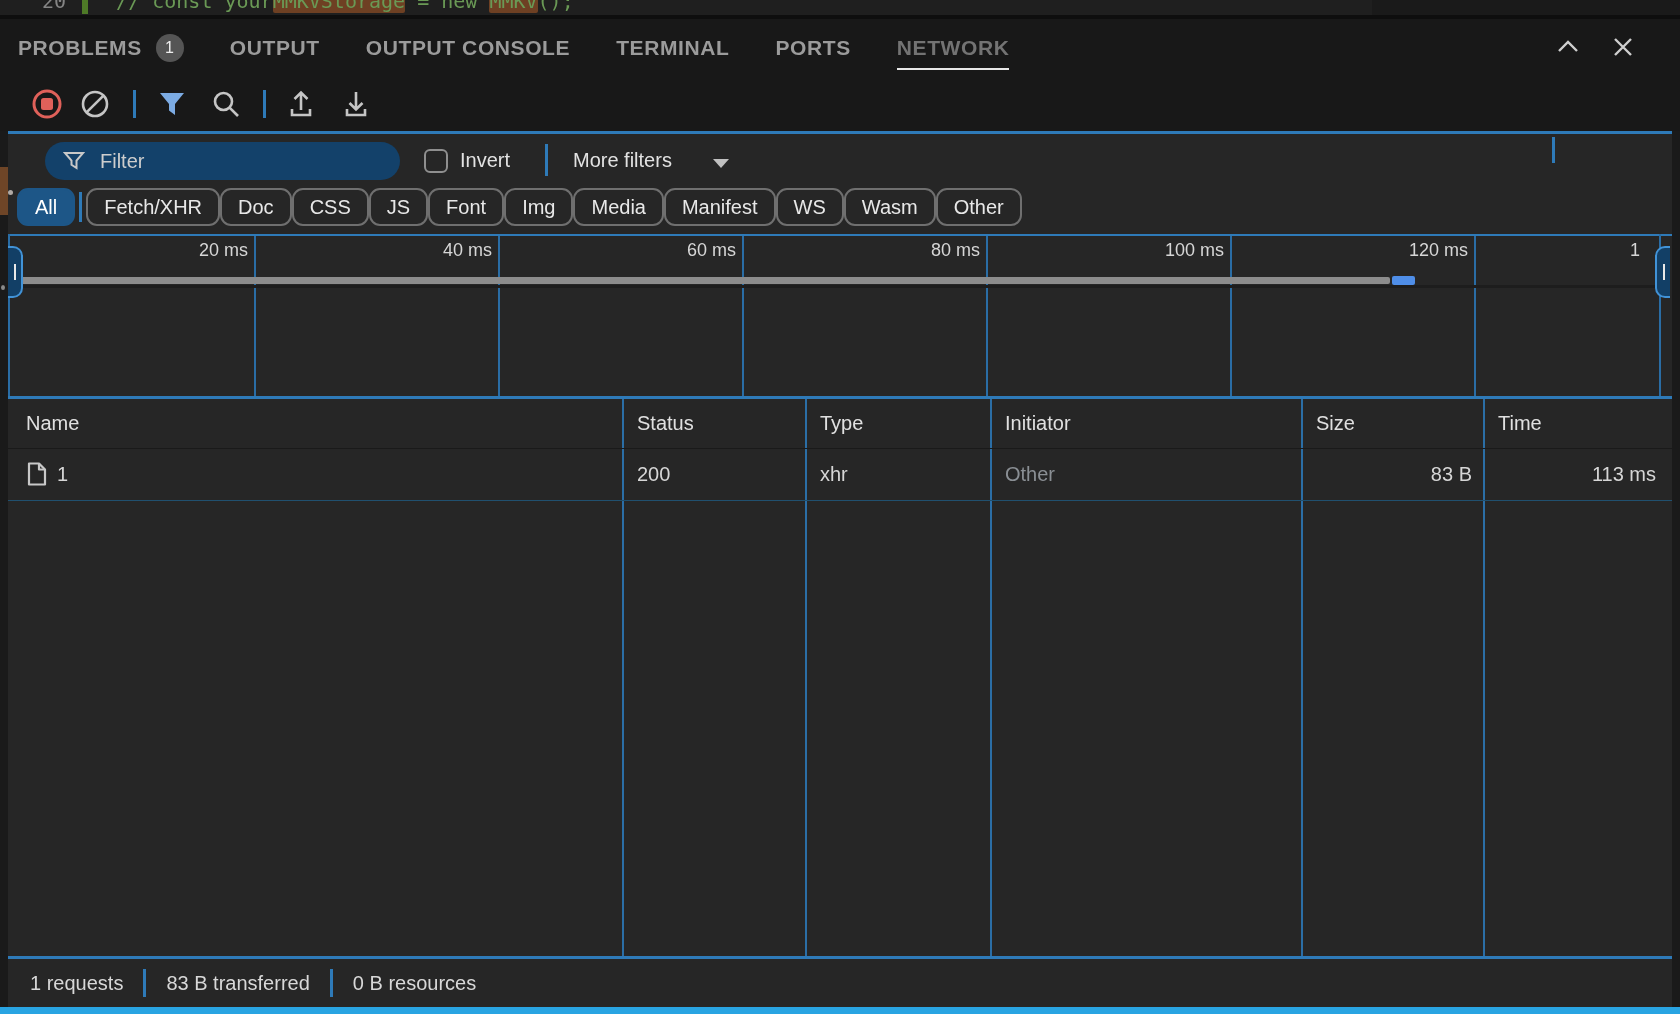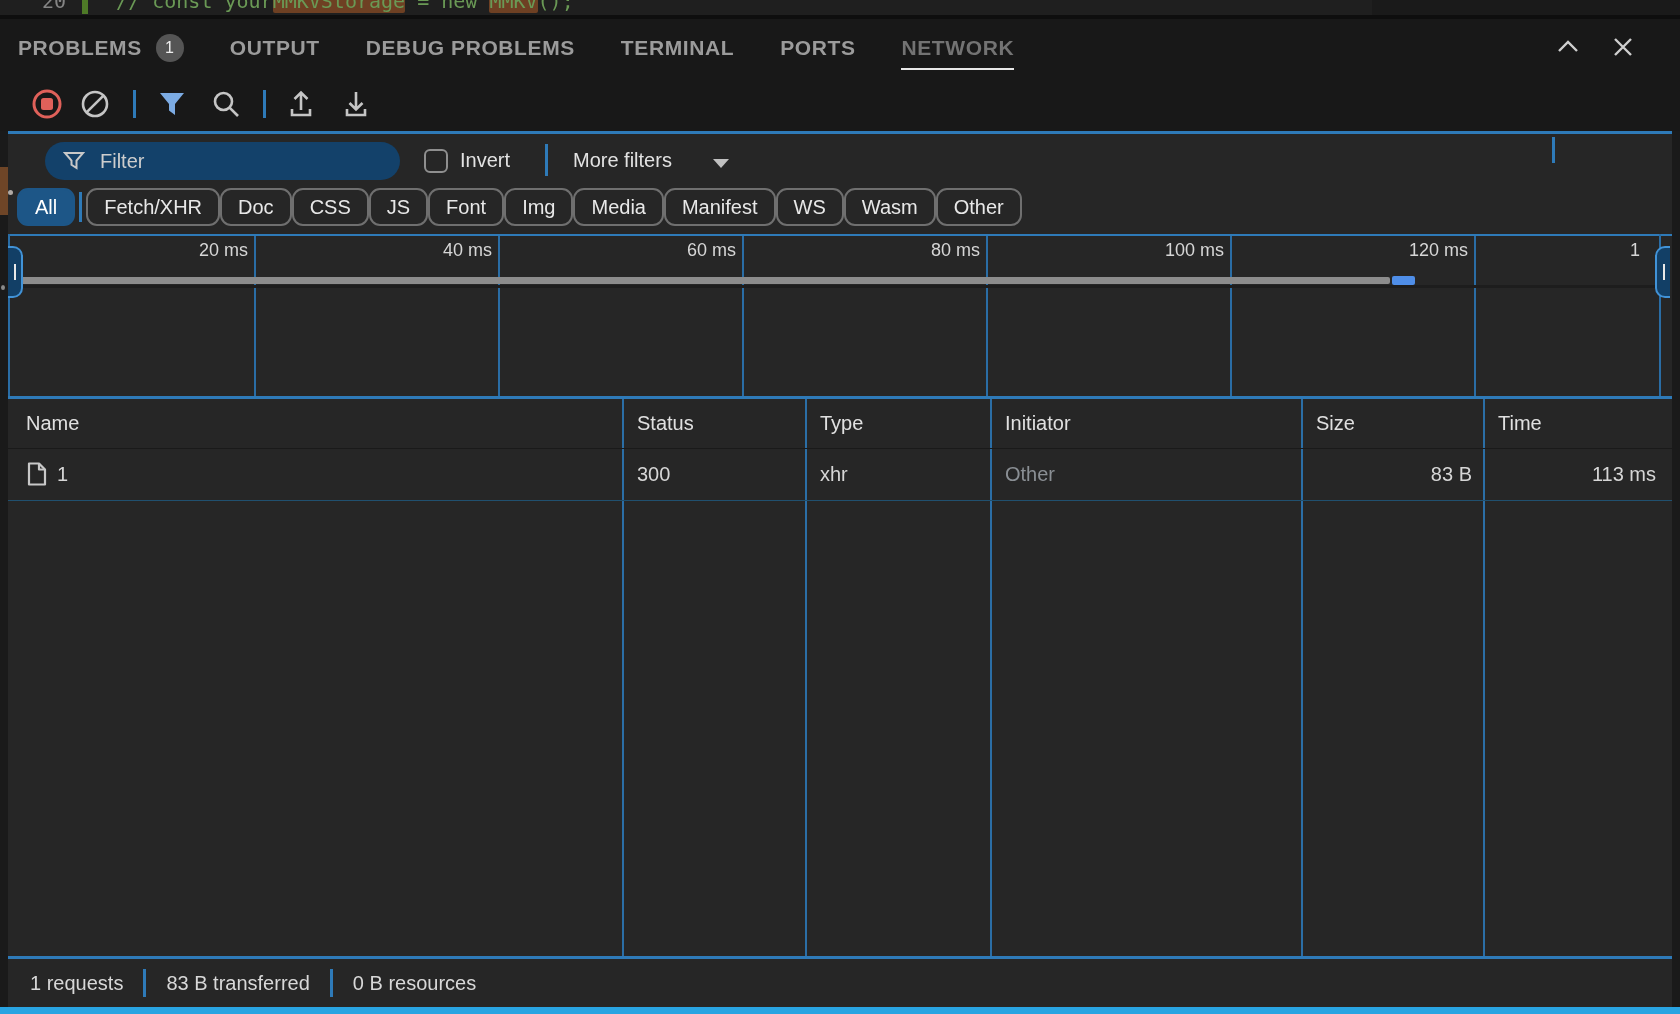--- a/index.html
+++ b/index.html
@@ -90,21 +90,21 @@
 
   <div class="abs tabbar">
     <div class="ptab">
       <span>PROBLEMS</span>
       <span class="badge">1</span>
     </div>
     <div class="ptab">
         <span>OUTPUT</span>
       </div>
     <div class="ptab">
-        <span>DEBUG PROBLEMS</span>
+        <span>OUTPUT CONSOLE</span>
       </div>
     <div class="ptab">
         <span>TERMINAL</span>
       </div>
     <div class="ptab">
         <span>PORTS</span>
       </div>
     <div class="ptab active">
         <span>NETWORK</span>
         <span class="tab-underline"></span>
@@ -270,21 +270,21 @@
   <div class="abs header-sep"></div>
 
   <div class="abs" style="left:8px; top:449px; width:1664px; height:51px; cursor:pointer;"></div>
   <div class="abs" style="left:26px; top:461px;">
     <svg width="22" height="26" viewBox="0 0 22 26">
         <path d="M3 2.5 H13 L19 8.5 V23.5 H3 Z" stroke="#c8c8c8" stroke-width="2.2" fill="none" stroke-linejoin="round"></path>
         <path d="M13 2.5 V8.5 H19" stroke="#c8c8c8" stroke-width="2.2" fill="none" stroke-linejoin="round"></path>
       </svg>
   </div>
   <div class="td" style="left:57px;">1</div>
-  <div class="td" style="left:637px;">300</div>
+  <div class="td" style="left:637px;">200</div>
   <div class="td" style="left:820px;">xhr</div>
   <div class="td dim" style="left:1005px;">Other</div>
   <div class="td r" style="left:1302px; width:170px;">83 B</div>
   <div class="td r" style="left:1484px; width:172px;">113 ms</div>
   <div class="abs row-sep"></div>
 
   <div class="abs hline" style="left:8px; top:956px; width:1664px; height:3px;"></div>
   <div class="abs statusbar">
     <span class="stat">1 requests</span>
     <span class="vdiv"></span>

